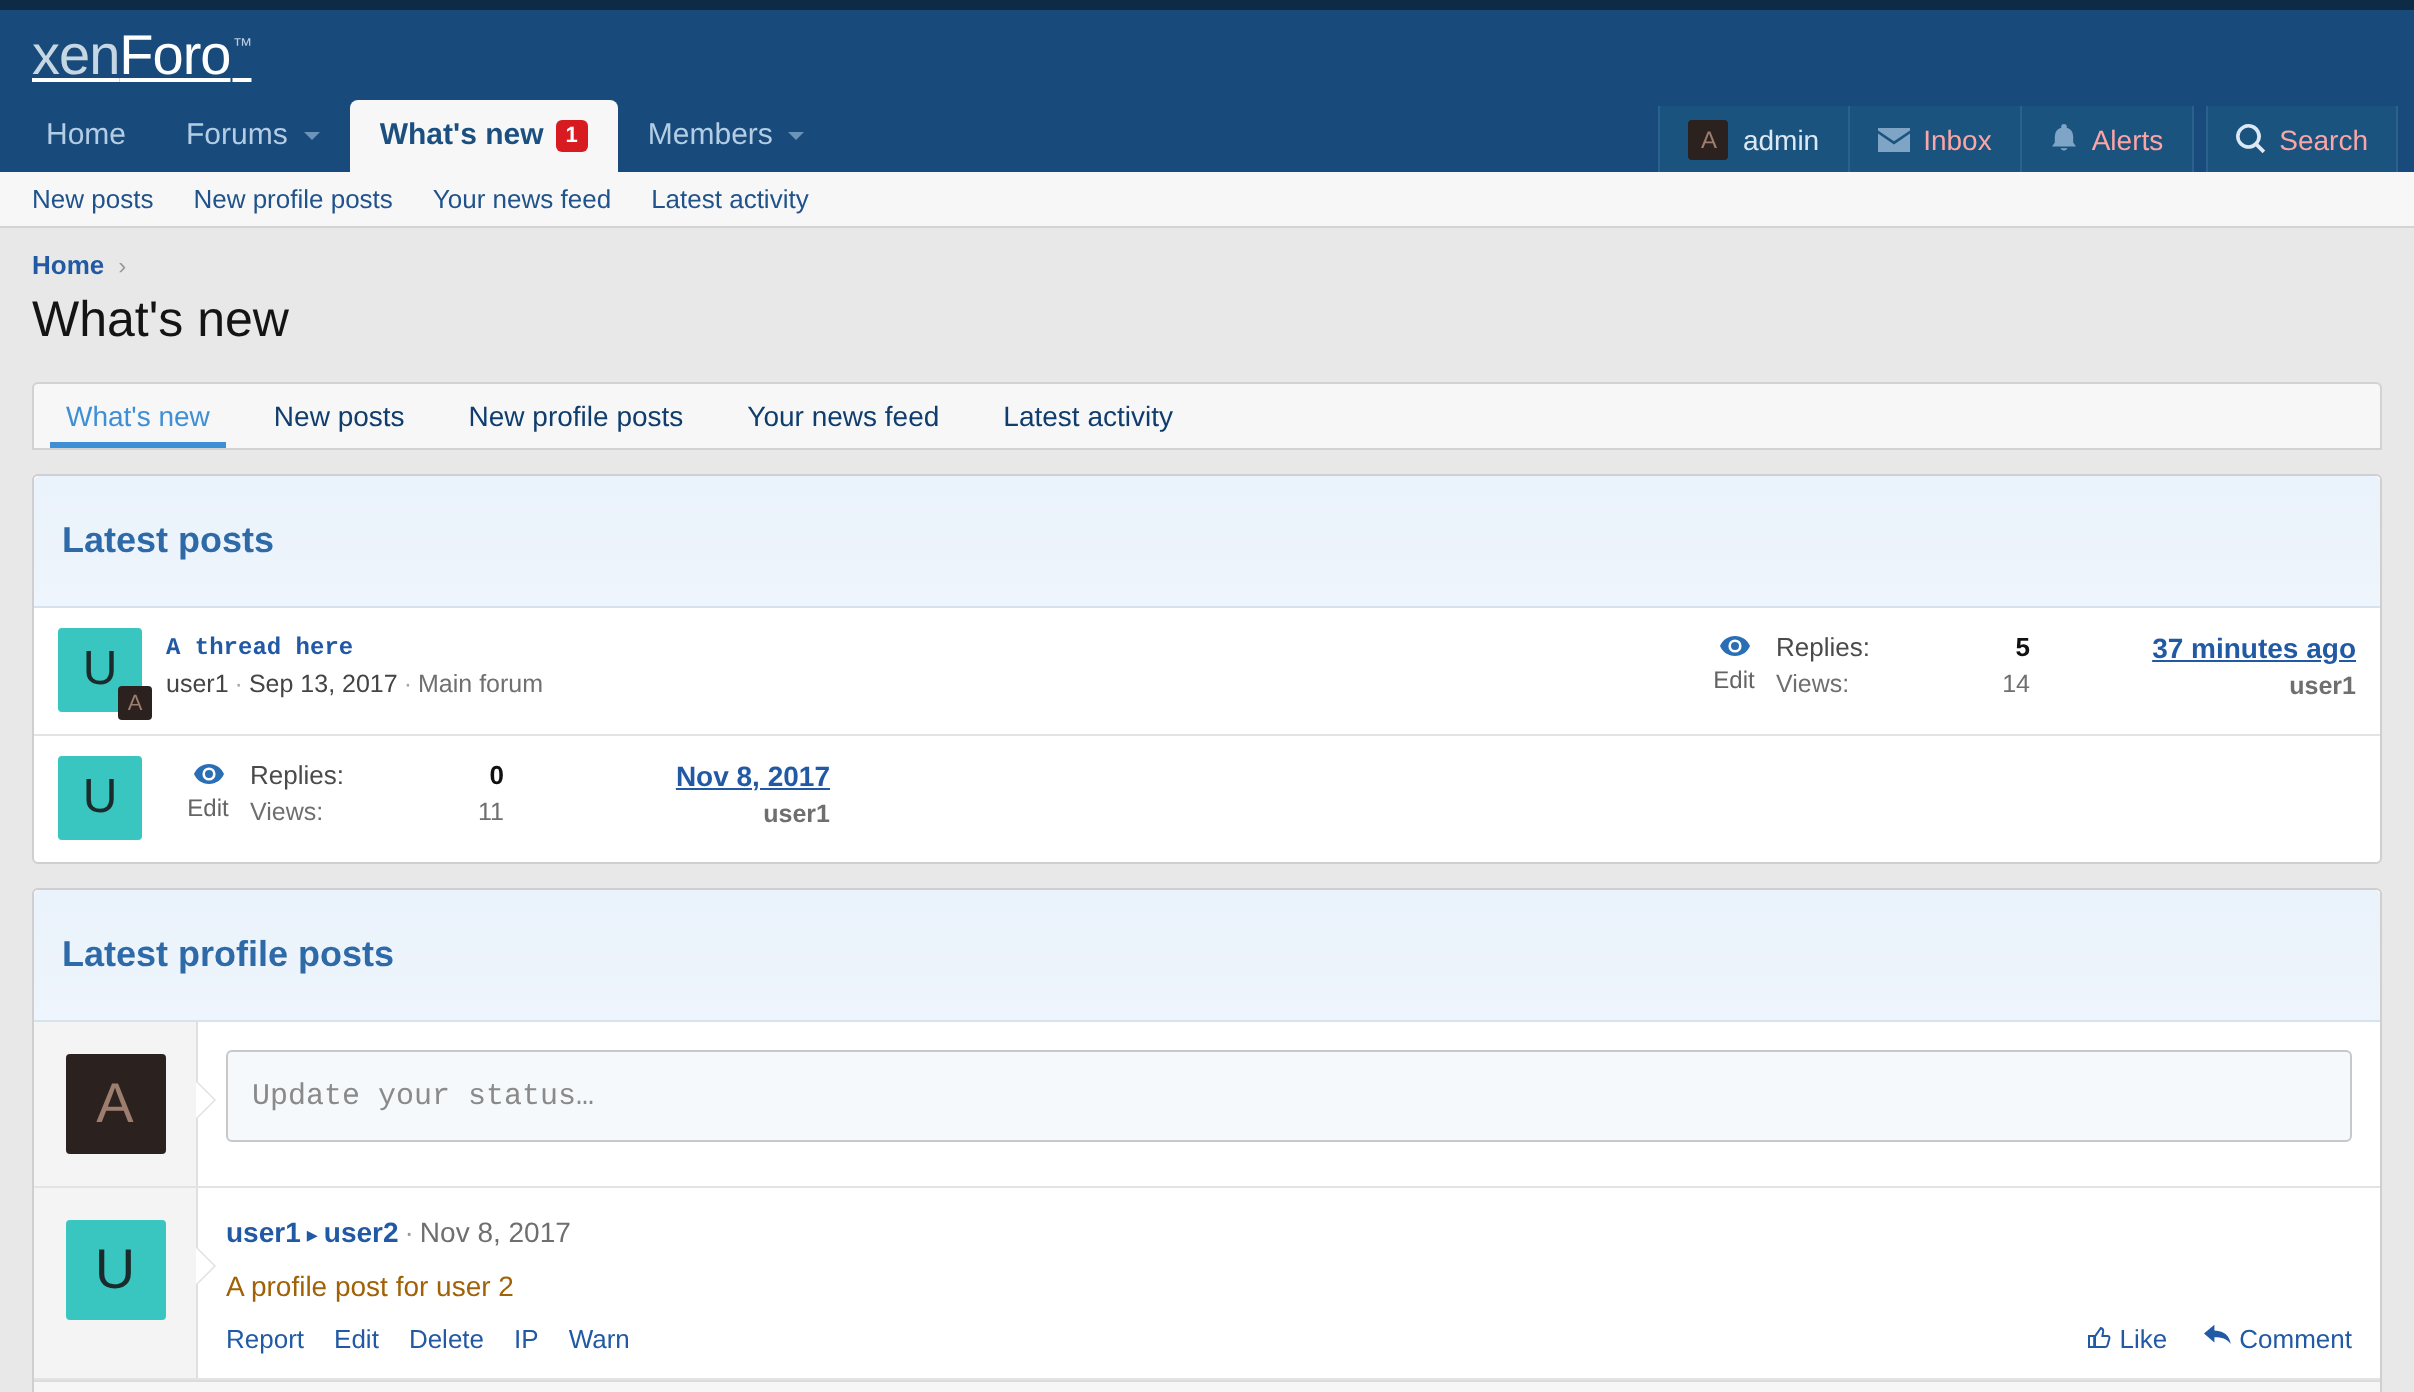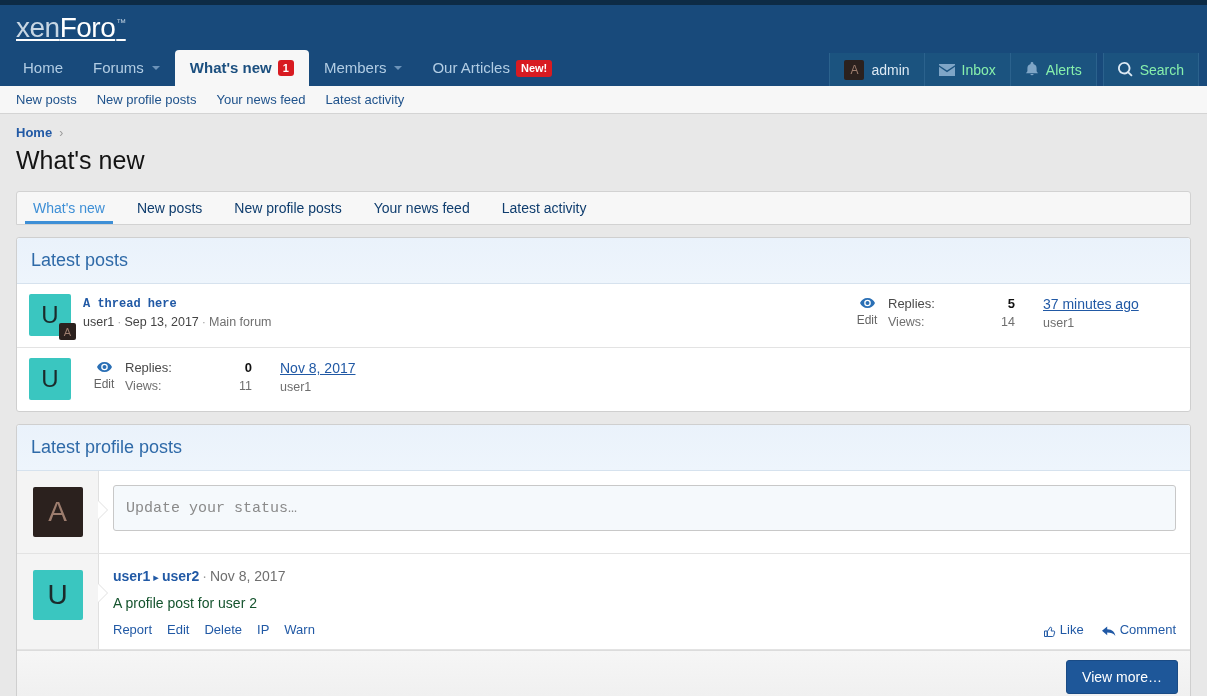--- a/index.html
+++ b/index.html
@@ -66,21 +66,21 @@
     border-radius: 3px; padding: 2px 5px; line-height: 13px; display: inline-block;
   }
 
   
   .nav-visitor {
     position: absolute; right: 8px; bottom: 0; display: flex; align-items: stretch;
     height: 33px;
   }
   .vis-item {
     display: flex; align-items: center; gap: 7px;
-    padding: 0 14px; color: #86efac; font-size: 14px;
+    padding: 0 14px; color: #fca5a5; font-size: 14px;
     background: #1b537f; text-decoration: none;
     border-right: 1px solid #2b628d;
   }
   .vis-item:first-child { border-left: 1px solid #2b628d; }
   .vis-item.sep-left { margin-left: 6px; border-left: 1px solid #2b628d; }
   .vis-item.account { color: #dce9f4; }
   .mini-avatar {
     width: 20px; height: 20px; background: #2b211e; color: #9d7d6e;
     font-size: 12px; display: flex; align-items: center; justify-content: center;
     border-radius: 2px;
@@ -123,22 +123,22 @@
   
   .block {
     margin: 12px 16px 0 16px;
     background: #fff;
     border: 1px solid #cfcfcf;
     border-radius: 3px;
   }
   .block-header {
     background: linear-gradient(to bottom, #eaf2fb, #eef5fc);
     border-bottom: 1px solid #d6e2ee;
-    padding: 12px 14px;
-    font-size: 18px; color: #2f6aa8; font-weight: normal;
+    padding: 22px 14px;
+    font-size: 18px; color: #2f6aa8; font-weight: bold;
     border-radius: 3px 3px 0 0;
   }
 
   
   .thread-row {
     display: flex; align-items: flex-start;
     padding: 10px 12px 11px 12px;
     border-bottom: 1px solid #e3e3e3;
   }
   .thread-row:last-child { border-bottom: none; }
@@ -170,21 +170,21 @@
   .col-edit .edit-lbl { font-size: 12px; color: #646464; margin-top: 2px; display: block; }
 
   .col-stats { width: 155px; flex: 0 0 155px; padding-top: 2px; }
   .stat-line { display: flex; justify-content: space-between; font-size: 13px; }
   .stat-line .k { color: #4a4a4a; }
   .stat-line.primary .v { color: #111; font-weight: bold; }
   .stat-line.secondary { margin-top: 4px; color: #6f6f6f; }
   .stat-line.secondary .k, .stat-line.secondary .v { color: #6f6f6f; font-size: 12.5px; }
   .stat-line .v { min-width: 36px; text-align: right; padding-right: 28px; }
 
-  .col-last { width: 135px; flex: 0 0 135px; text-align: left; padding-top: 2px; }
+  .col-last { width: 135px; flex: 0 0 135px; text-align: right; padding-top: 2px; font-weight: bold; }
   .col-last .when { font-size: 14px; color: #2159a5; display: block; }
   .col-last .who { font-size: 12.5px; color: #6f6f6f; display: block; margin-top: 4px; }
 
   
   .pp-row { display: flex; border-bottom: 1px solid #e3e3e3; }
   .pp-row:last-of-type { border-bottom: none; }
   .pp-avatar-cell {
     width: 82px; flex: 0 0 82px; background: #f4f4f4; border-right: 1px solid #e0e0e0;
     display: flex; align-items: flex-start; justify-content: center;
     padding: 16px 0; position: relative;
@@ -209,26 +209,26 @@
     background: #f5f9fc; border: 1px solid #c8c8c8; border-radius: 3px;
     color: #8a8a8a; font-size: 15px; font-family: Liberation Mono, monospace;
     padding: 0 12px;
   }
   .status-input::placeholder { color: #8a8a8a; }
 
   .pp-head { font-size: 14px; color: #6f6f6f; }
   .pp-head a { color: #2159a5; font-weight: bold; text-decoration: none; }
   .pp-head .arrow-r { color: #2159a5; font-size: 11px; margin: 0 3px; }
   .pp-head .dot { color: #9a9a9a; margin: 0 3px; }
-  .pp-text { font-size: 14px; color: #14532d; margin-top: 11px; }
+  .pp-text { font-size: 14px; color: #a16207; margin-top: 11px; }
   .pp-foot { display: flex; align-items: center; margin-top: 11px; }
   .pp-actions { display: flex; gap: 15px; }
   .pp-actions a { font-size: 13px; color: #2159a5; text-decoration: none; }
   .pp-react { margin-left: auto; display: flex; gap: 18px; }
-  .pp-react a { font-size: 13px; color: #2159a5; text-decoration: none; display: flex; align-items: flex-end; gap: 4px; }
+  .pp-react a { font-size: 13px; color: #2159a5; text-decoration: none; display: flex; align-items: flex-start; gap: 4px; }
 
   .block-footer {
     background: linear-gradient(to bottom, #f6f6f6, #efefef);
     border-top: 1px solid #dcdcdc;
     padding: 10px 12px; display: flex; justify-content: flex-end;
     border-radius: 0 0 3px 3px; height: 53px; align-items: center;
   }
   .btn-primary {
     background: #1e5799; color: #fff; border: 1px solid #1a4b85;
     border-radius: 3px; font-size: 14px; padding: 8px 15px;
@@ -260,24 +260,20 @@
     <a class="nav-item selected" href="#">
       <span>What's new</span>
       <span class="badge-red">1</span>
     </a>
 
     <a class="nav-item" href="#">
       <span>Members</span>
       <span class="nav-caret"></span>
     </a>
 
-    <a class="nav-item" href="#">
-      <span>Our Articles</span>
-      <span class="badge-new">New!</span>
-    </a>
 
     <div class="nav-visitor">
       <a class="vis-item account" href="#">
         <span class="mini-avatar">A</span>
         <span>admin</span>
       </a>
       <a class="vis-item" href="#">
         <span class="ico">
           <svg width="16" height="12" viewBox="0 0 16 12">
               <path fill="#7fa5c6" d="M0 1.2 8 6.6 16 1.2V0H0zM0 2.8V12h16V2.8L8 8.2z"></path>

